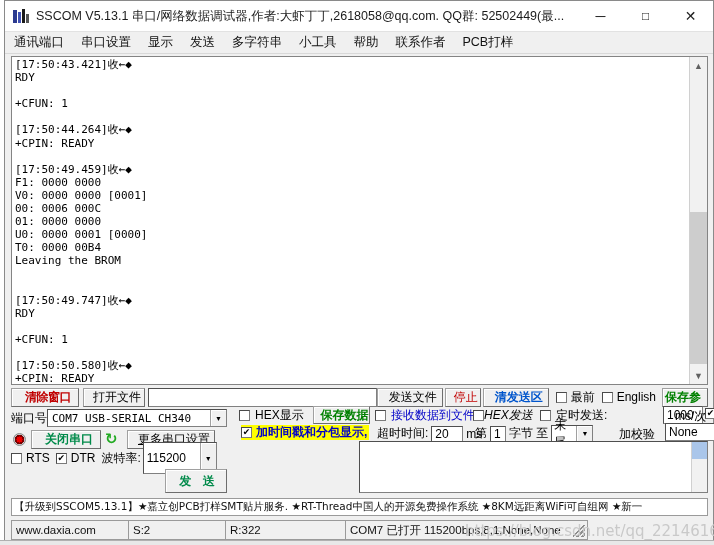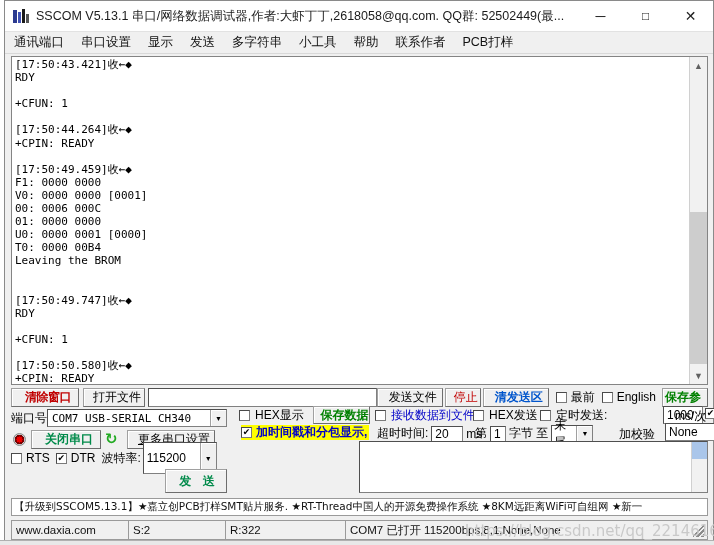--- a/index.html
+++ b/index.html
@@ -90,21 +90,21 @@
   
   .optbox{position:absolute;box-sizing:border-box;}
   #opt-hex-show{left:234px;top:406px;display:flex;align-items:center;gap:5px;}
   #save-data-btn{position:absolute;left:308px;top:405px;width:57px;height:18px;color:#008000;font-weight:bold;}
   #opt-timestamp{position:absolute;left:236px;top:424px;height:15px;display:flex;align-items:center;gap:4px;background:#ffff00;padding-right:2px;}
   #opt-timestamp .lbl{color:#0000c8;font-weight:bold;}
   #opt-recv-file{position:absolute;left:370px;top:406px;display:flex;align-items:center;gap:5px;}
   #opt-recv-file .lbl{color:#0000c8;}
   #timeout-grp{position:absolute;left:372px;top:424px;display:flex;align-items:center;gap:3px;}
   #timeout-input{width:32px;height:16px;}
-  #opt-hex-send{position:absolute;left:468px;top:406px;display:flex;align-items:center;gap:5px;}
+  #opt-hex-send{position:absolute;left:468px;top:406px;display:flex;align-items:center;font-style:italic;}
   #opt-timed-send{position:absolute;left:535px;top:406px;display:flex;align-items:center;gap:5px;}
   #interval-input{position:absolute;left:627px;top:405px;width:40px;height:18px;margin-left:31px;}
   #interval-unit{position:absolute;left:670px;top:407px;}
   #opt-extra-cb{position:absolute;left:700px;top:407px;}
   #byte-grp{position:absolute;left:470px;top:424px;display:flex;align-items:center;gap:3px;}
   #byte-from-input{width:16px;height:16px;}
   #byte-to-combo{width:42px;height:17px;display:flex;align-items:center;background:#fff;border:1px solid #808080;border-top-color:#4f4f4f;border-left-color:#4f4f4f;box-sizing:border-box;}
   #byte-to-combo .v{flex:1 1 auto;padding-left:2px;font-size:12px;}
   #checksum-lbl{position:absolute;left:614px;top:425px;}
   #checksum-input{position:absolute;left:660px;top:422px;width:52px;height:18px;border-right:none;}
@@ -118,21 +118,21 @@
   
   .promo{position:absolute;left:6px;top:466px;width:228px;height:28px;font-size:11px;color:#6a6a6a;line-height:13px;padding:1px 0 0 2px;box-sizing:border-box;}
   #send-btn{position:absolute;left:160px;top:468px;width:62px;height:24px;color:#008a4a;font-weight:bold;letter-spacing:4px;}
 
   
   .banner{position:absolute;left:6px;top:497px;width:697px;height:18px;background:#ffffff;border:1px solid #9a9a9a;box-sizing:border-box;
           font-size:10.5px;color:#111;display:flex;align-items:center;white-space:nowrap;overflow:hidden;padding-left:2px;
           font-family:"DejaVu Sans","Liberation Sans",sans-serif;}
 
   
-  .status{position:absolute;left:6px;top:519px;width:697px;height:20px;display:flex;align-items:center;box-sizing:border-box;}
+  .status{position:absolute;left:6px;top:519px;width:577px;height:20px;display:flex;align-items:center;box-sizing:border-box;}
   .scell{height:20px;border:1px solid #9a9a9a;border-right:none;background:#f0f0f0;box-sizing:border-box;display:flex;align-items:center;padding-left:4px;font-size:11.5px;color:#111;white-space:nowrap;overflow:hidden;}
   .scell.last{border-right:1px solid #9a9a9a;flex:1 1 auto;position:relative;}
   .grip{position:absolute;right:2px;bottom:2px;width:12px;height:12px;
     background:
       linear-gradient(135deg,transparent 42%,#8b8b8b 42% 52%,transparent 52%),
       linear-gradient(135deg,transparent 62%,#8b8b8b 62% 72%,transparent 72%),
       linear-gradient(135deg,transparent 82%,#8b8b8b 82% 92%,transparent 92%);
   }
   .watermark{position:absolute;left:460px;top:521px;font-size:15px;color:#c9c9c9;white-space:nowrap;
      font-family:"DejaVu Sans","Liberation Sans",sans-serif;letter-spacing:0px;pointer-events:none;}

